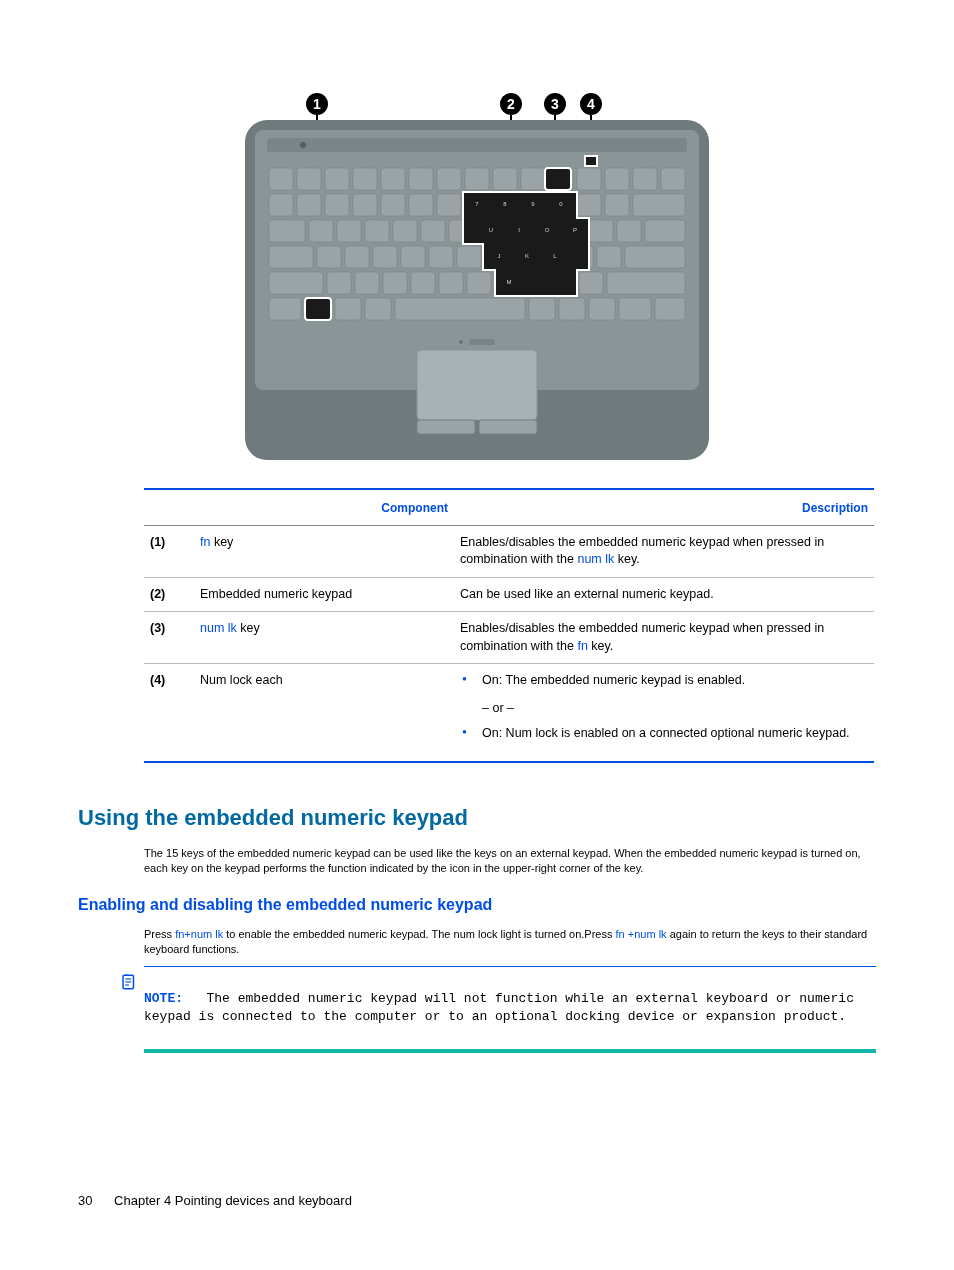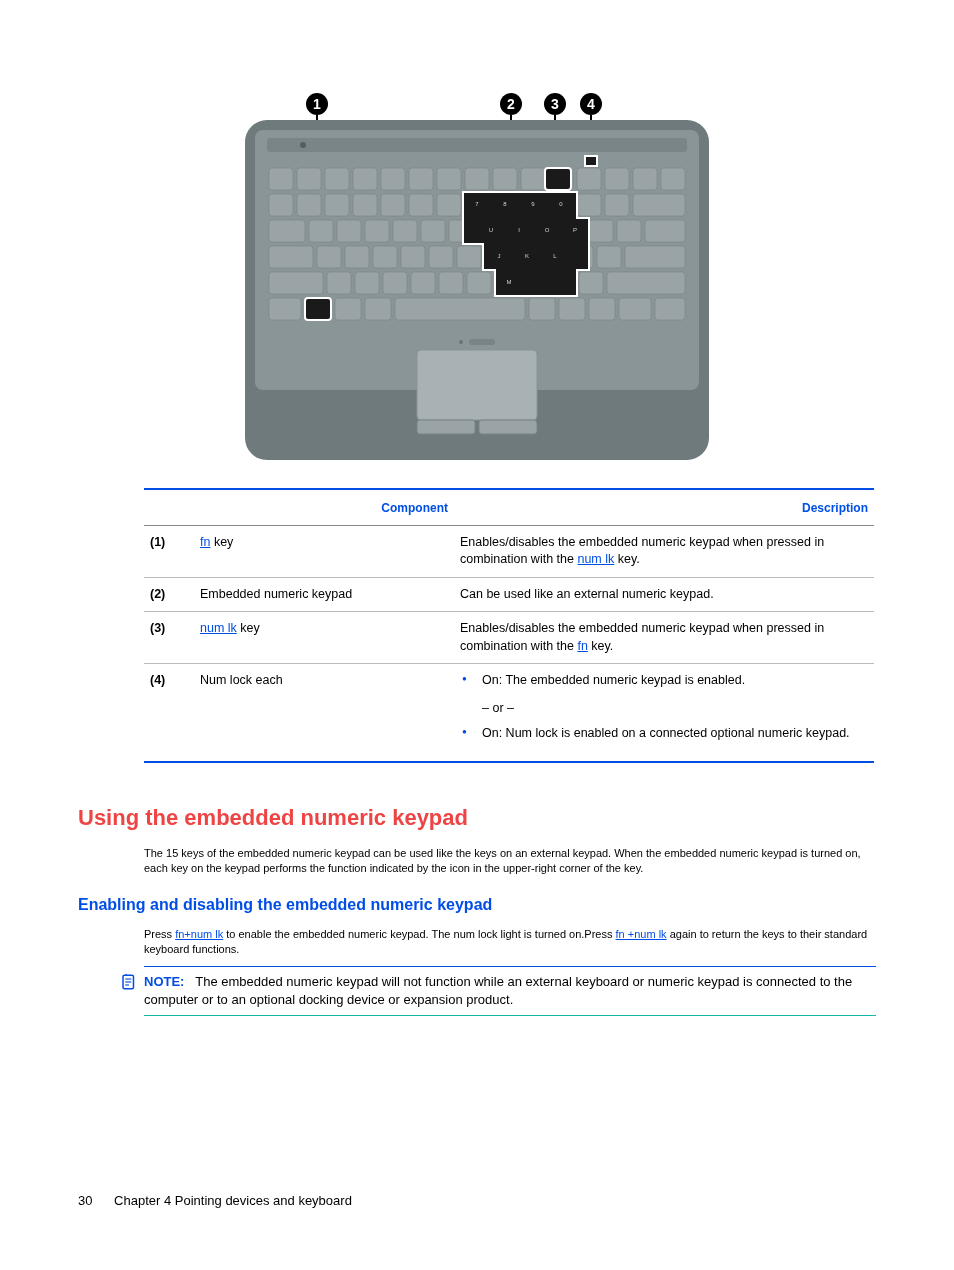--- a/index.html
+++ b/index.html
@@ -46,54 +46,55 @@
   .component-table tbody tr:last-child {
     border-bottom: 2px solid #004ee6;
   }
   .component-table td {
     vertical-align: top;
     padding: 8px 6px;
     font-size: 12.5px;
   }
   .col-num { width: 50px; font-weight: bold; }
   .col-comp { width: 260px; }
-  .link-text { color: #004ee6; text-decoration: underline; }
+  .link-text { color: #004ee6; }
   .desc-list { margin: 0; padding: 0; list-style: none; }
   .desc-list li { position: relative; padding-left: 22px; margin-bottom: 10px; }
   .desc-list li::before {
     content: "●";
     color: #004ee6;
     position: absolute;
     left: 2px;
     top: 1px;
     font-size: 8px;
   }
   .or-sep { padding-left: 22px; margin: 8px 0; }
 
   h2.section-h2 {
-    color: #ef4444;
+    color: #0369a1;
     font-size: 22px;
     font-weight: bold;
     margin: 40px 0 12px 0;
   }
   h3.section-h3 {
     color: #004ee6;
     font-size: 16px;
     font-weight: bold;
     margin: 18px 0 10px 0;
   }
   .body-indent { margin-left: 66px; }
   .body-para { margin: 0 0 8px 0; font-size: 11px; }
 
   .note-block {
     margin-left: 66px;
     border-top: 1px solid #004ee6;
-    border-bottom: 1px solid #14b8a6;
-    padding: 6px 0;
+    border-bottom: 4px solid #14b8a6;
+    padding: 23px 0;
     position: relative;
+    font-family: Liberation Mono, monospace;
   }
   .note-icon {
     position: absolute;
     left: -24px;
     top: 6px;
     width: 18px;
     height: 18px;
     color: #004ee6;
   }
   .note-label { color: #004ee6; font-weight: bold; }

